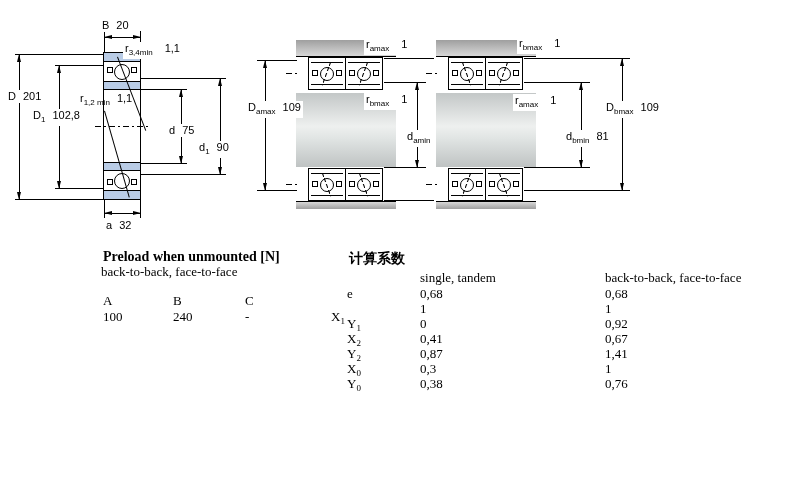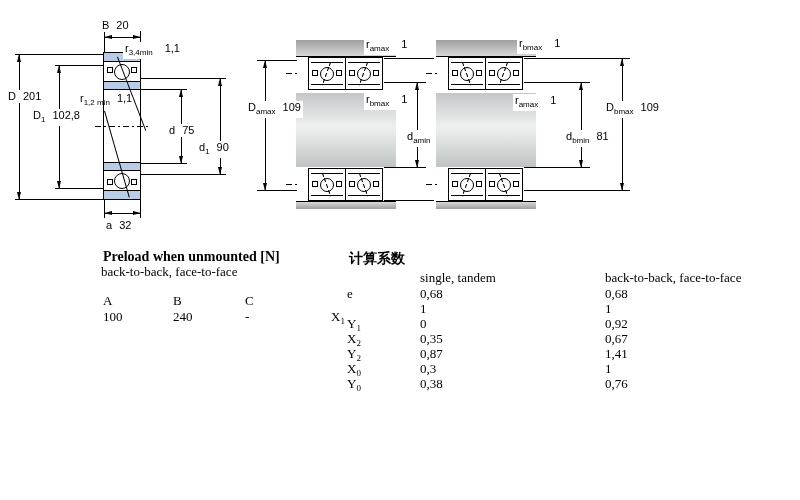--- a/index.html
+++ b/index.html
@@ -322,21 +322,21 @@
 
     <div class="t-text" style="left:331px;top:301px;margin-top:8px;"><span>X</span><sub>1</sub></div>
     <div class="t-text" style="left:420px;top:301px;">1</div>
     <div class="t-text" style="left:605px;top:301px;">1</div>
 
     <div class="t-text" style="left:347px;top:316px;text-align:center;"><span>Y</span><sub>1</sub></div>
     <div class="t-text" style="left:420px;top:316px;">0</div>
     <div class="t-text" style="left:605px;top:316px;">0,92</div>
 
     <div class="t-text" style="left:347px;top:331px;"><span>X</span><sub>2</sub></div>
-    <div class="t-text" style="left:420px;top:331px;">0,35</div>
+    <div class="t-text" style="left:420px;top:331px;">0,41</div>
     <div class="t-text" style="left:605px;top:331px;">0,67</div>
 
     <div class="t-text" style="left:347px;top:346px;"><span>Y</span><sub>2</sub></div>
     <div class="t-text" style="left:420px;top:346px;">0,87</div>
     <div class="t-text" style="left:605px;top:346px;">1,41</div>
 
     <div class="t-text" style="left:347px;top:361px;"><span>X</span><sub>0</sub></div>
     <div class="t-text" style="left:420px;top:361px;">0,3</div>
     <div class="t-text" style="left:605px;top:361px;">1</div>
 

